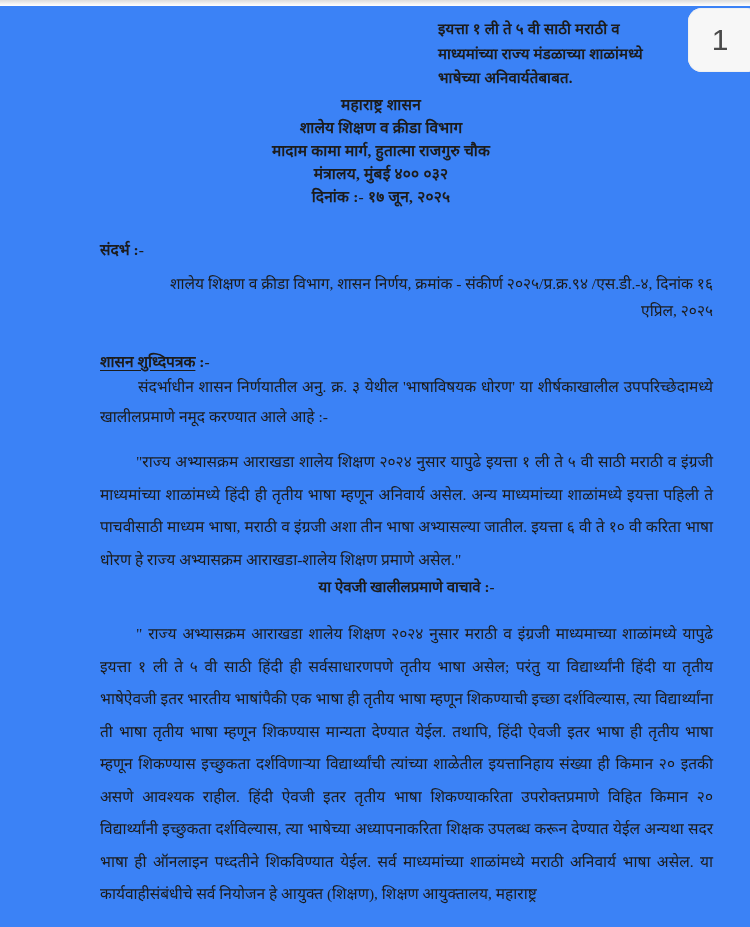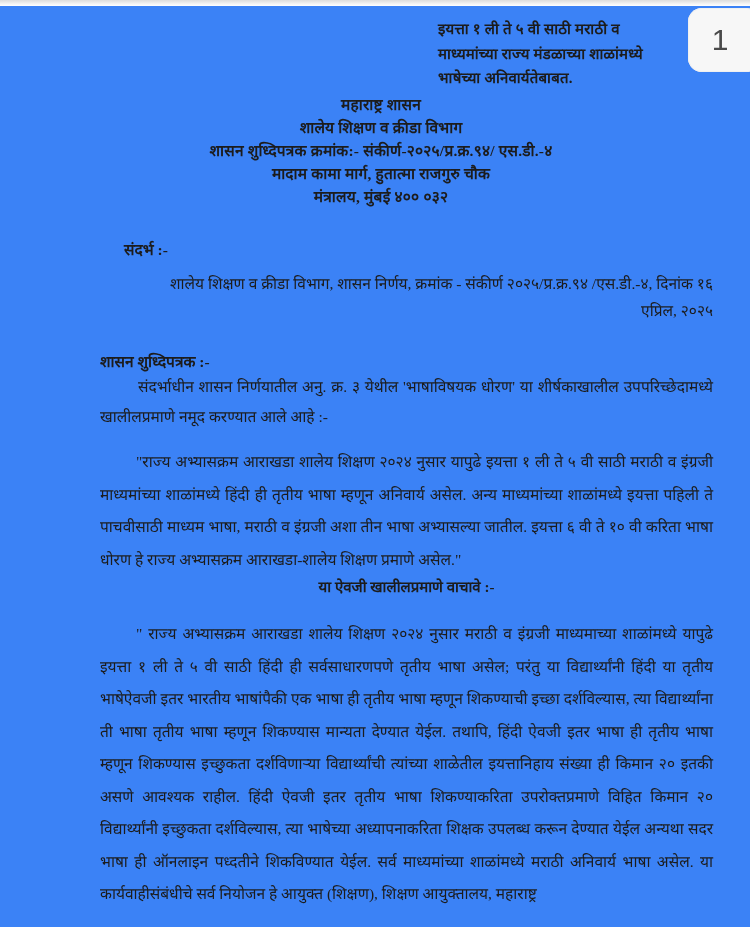--- a/index.html
+++ b/index.html
@@ -74,32 +74,31 @@
   .content {
     position: absolute;
     top: 238px;
     left: 100px;
     width: 613px;
     font-size: 15.5px;
   }
   .ref-label {
     font-weight: bold;
     font-size: 15.5px;
-    margin-left: 24px;
   }
   .ref-text {
     margin: 10px 0 0 36px;
     line-height: 27px;
     text-align: right;
   }
   .corr-heading {
     margin-top: 26px;
     font-weight: bold;
   }
-  .corr-heading .u { text-underline-offset: 3px; }
+  .corr-heading .u { text-decoration: underline; text-underline-offset: 3px; }
   .para1 {
     text-indent: 38px;
     text-align: justify;
     line-height: 30px;
   }
   .quote1 {
     margin-top: 14px;
     text-indent: 36px;
     text-align: justify;
     line-height: 32.5px;
@@ -128,23 +127,23 @@
     <div>भाषेच्या अनिवार्यतेबाबत.</div>
   </div>
 
   <div class="page-badge">
     <span>1</span>
   </div>
 
   <div class="gov-header">
     <div>महाराष्ट्र शासन</div>
     <div>शालेय शिक्षण व क्रीडा विभाग</div>
-    <div>शासन शुध्दिपत्रक क्रमांक:- संकीर्ण-२०२५/प्र.क्र.९४/ एस.डी.-४</div>
     <div>मादाम कामा मार्ग, हुतात्मा राजगुरु चौक</div>
     <div>मंत्रालय, मुंबई ४०० ०३२</div>
+    <div>दिनांक :- १७ जून, २०२५</div>
   </div>
 
   <div class="content">
     <div class="ref-label">संदर्भ :-</div>
     <div class="ref-text">शालेय शिक्षण व क्रीडा विभाग, शासन निर्णय, क्रमांक - संकीर्ण २०२५/प्र.क्र.९४ /एस.डी.-४, दिनांक १६ एप्रिल, २०२५</div>
 
     <div class="corr-heading">
       <span class="u">शासन शुध्दिपत्रक</span><span> :-</span>
     </div>
 

